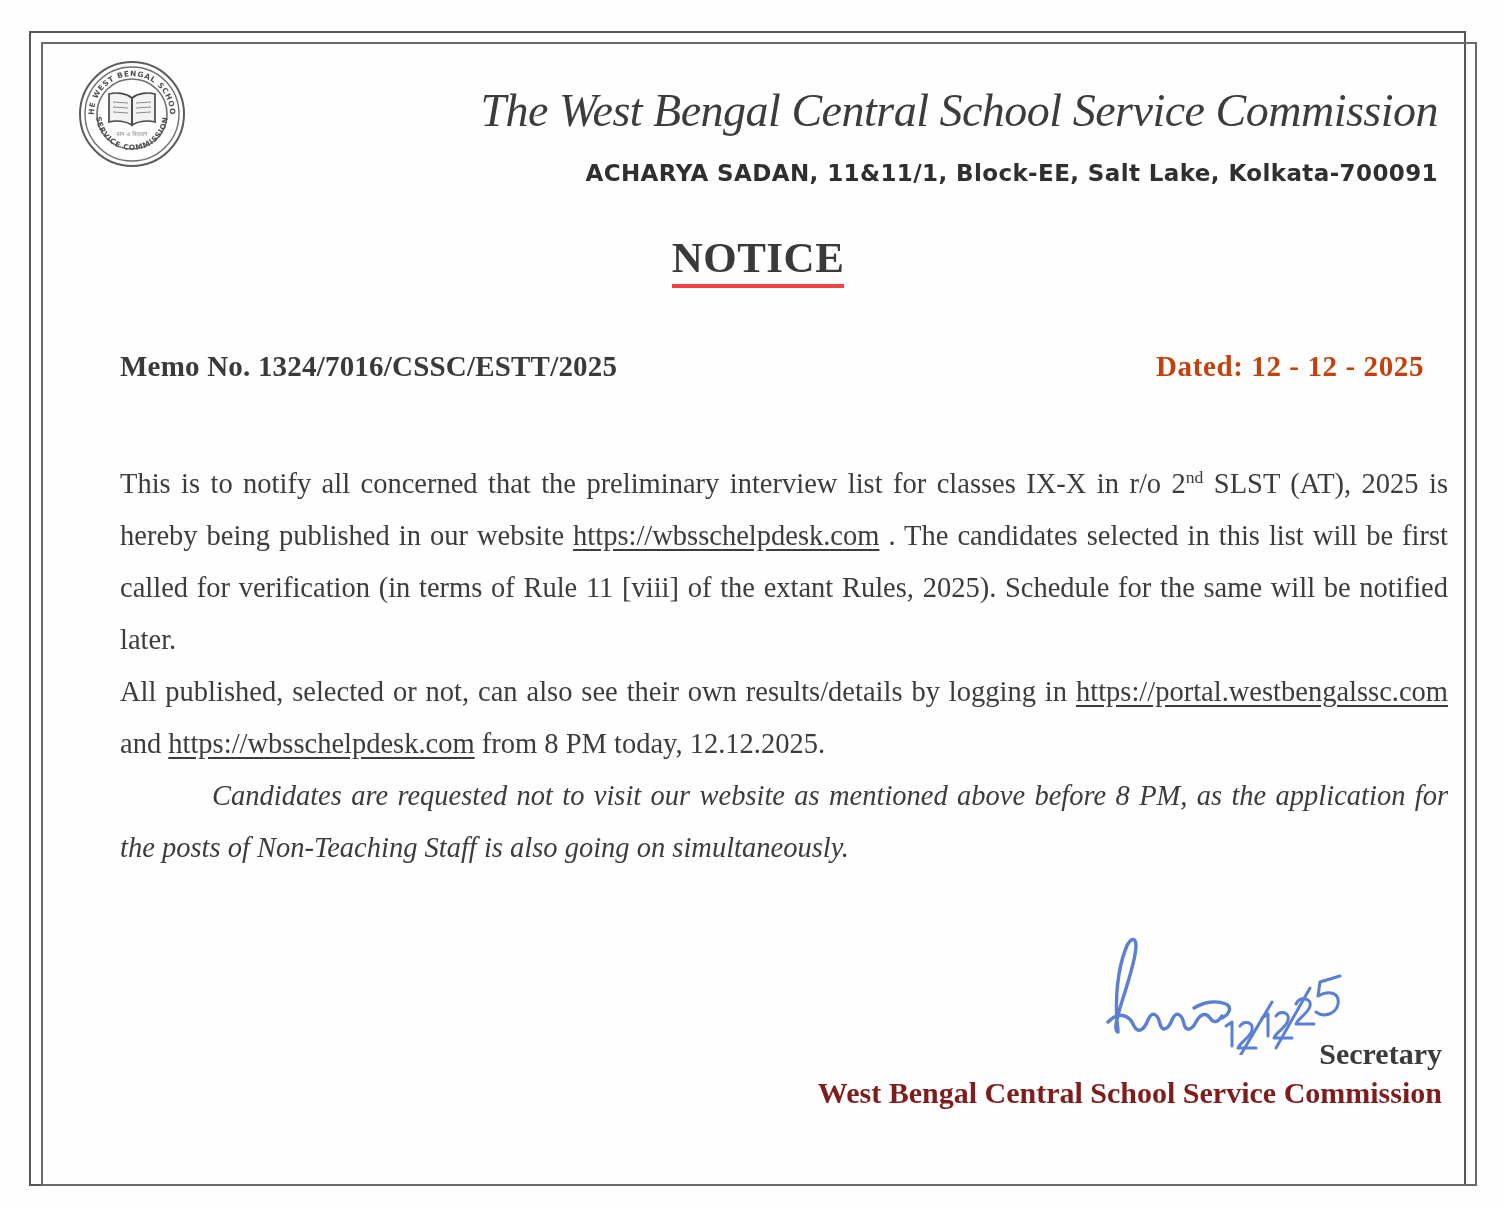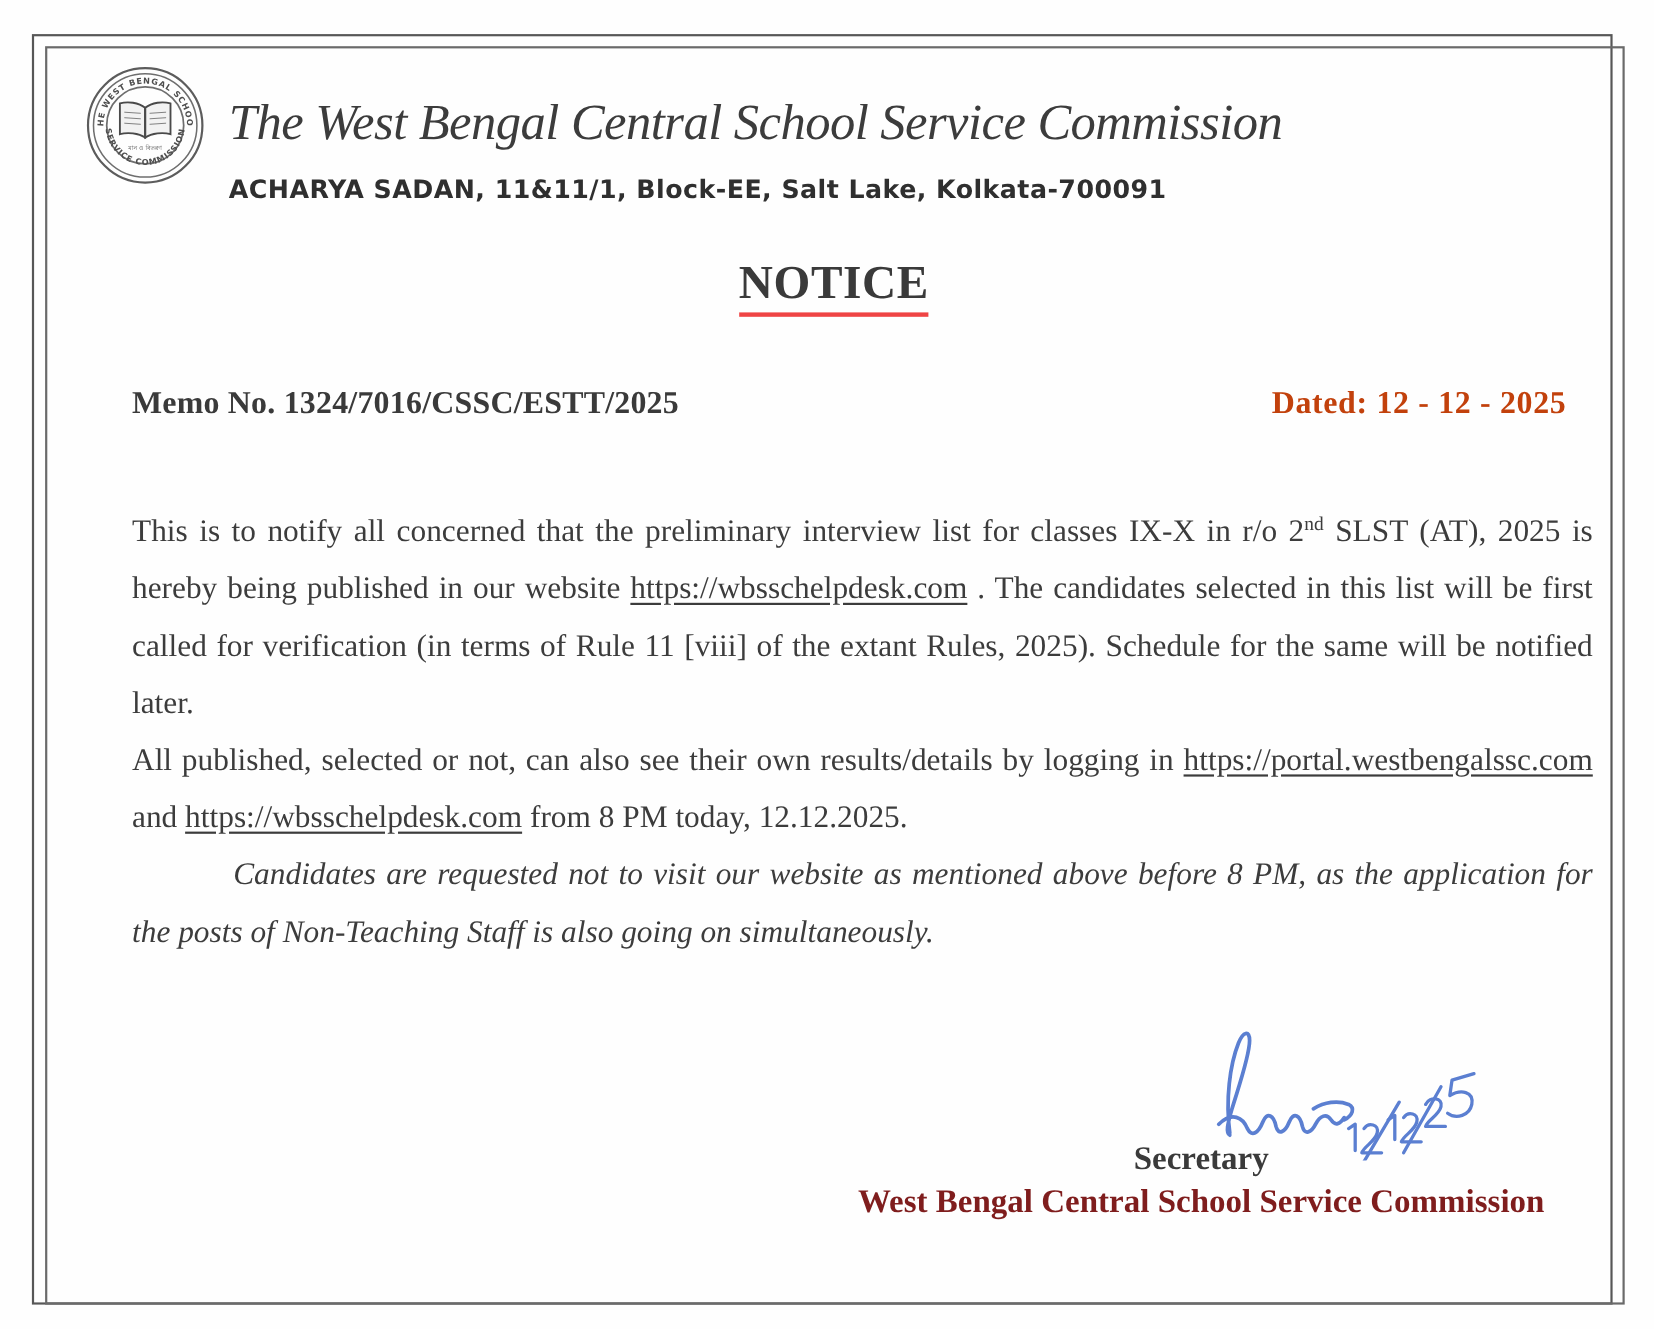--- a/index.html
+++ b/index.html
@@ -55,21 +55,21 @@
     left: 28px;
     top: 12px;
     width: 112px;
     height: 112px;
   }
   .org-block {
     position: absolute;
     left: 160px;
     right: 30px;
     top: 38px;
-    text-align: left;
+    text-align: right;
   }
   .org-name {
     font-family: "Liberation Serif", "DejaVu Serif", serif;
     font-style: italic;
     font-size: 46px;
     line-height: 54px;
     letter-spacing: -0.5px;
     color: #3c3c3c;
     white-space: nowrap;
   }
@@ -166,21 +166,21 @@
     position: absolute;
     right: 94px;
     top: 0;
     width: 280px;
     height: 125px;
   }
   .sign-block {
     position: absolute;
     right: 26px;
     bottom: 2px;
-    text-align: center;
+    text-align: right;
     width: 700px;
   }
   .sign-title {
     font-family: "Liberation Serif", "DejaVu Serif", serif;
     font-weight: bold;
     font-size: 30px;
     line-height: 38px;
     color: #3a3a3a;
   }
   .sign-org {

